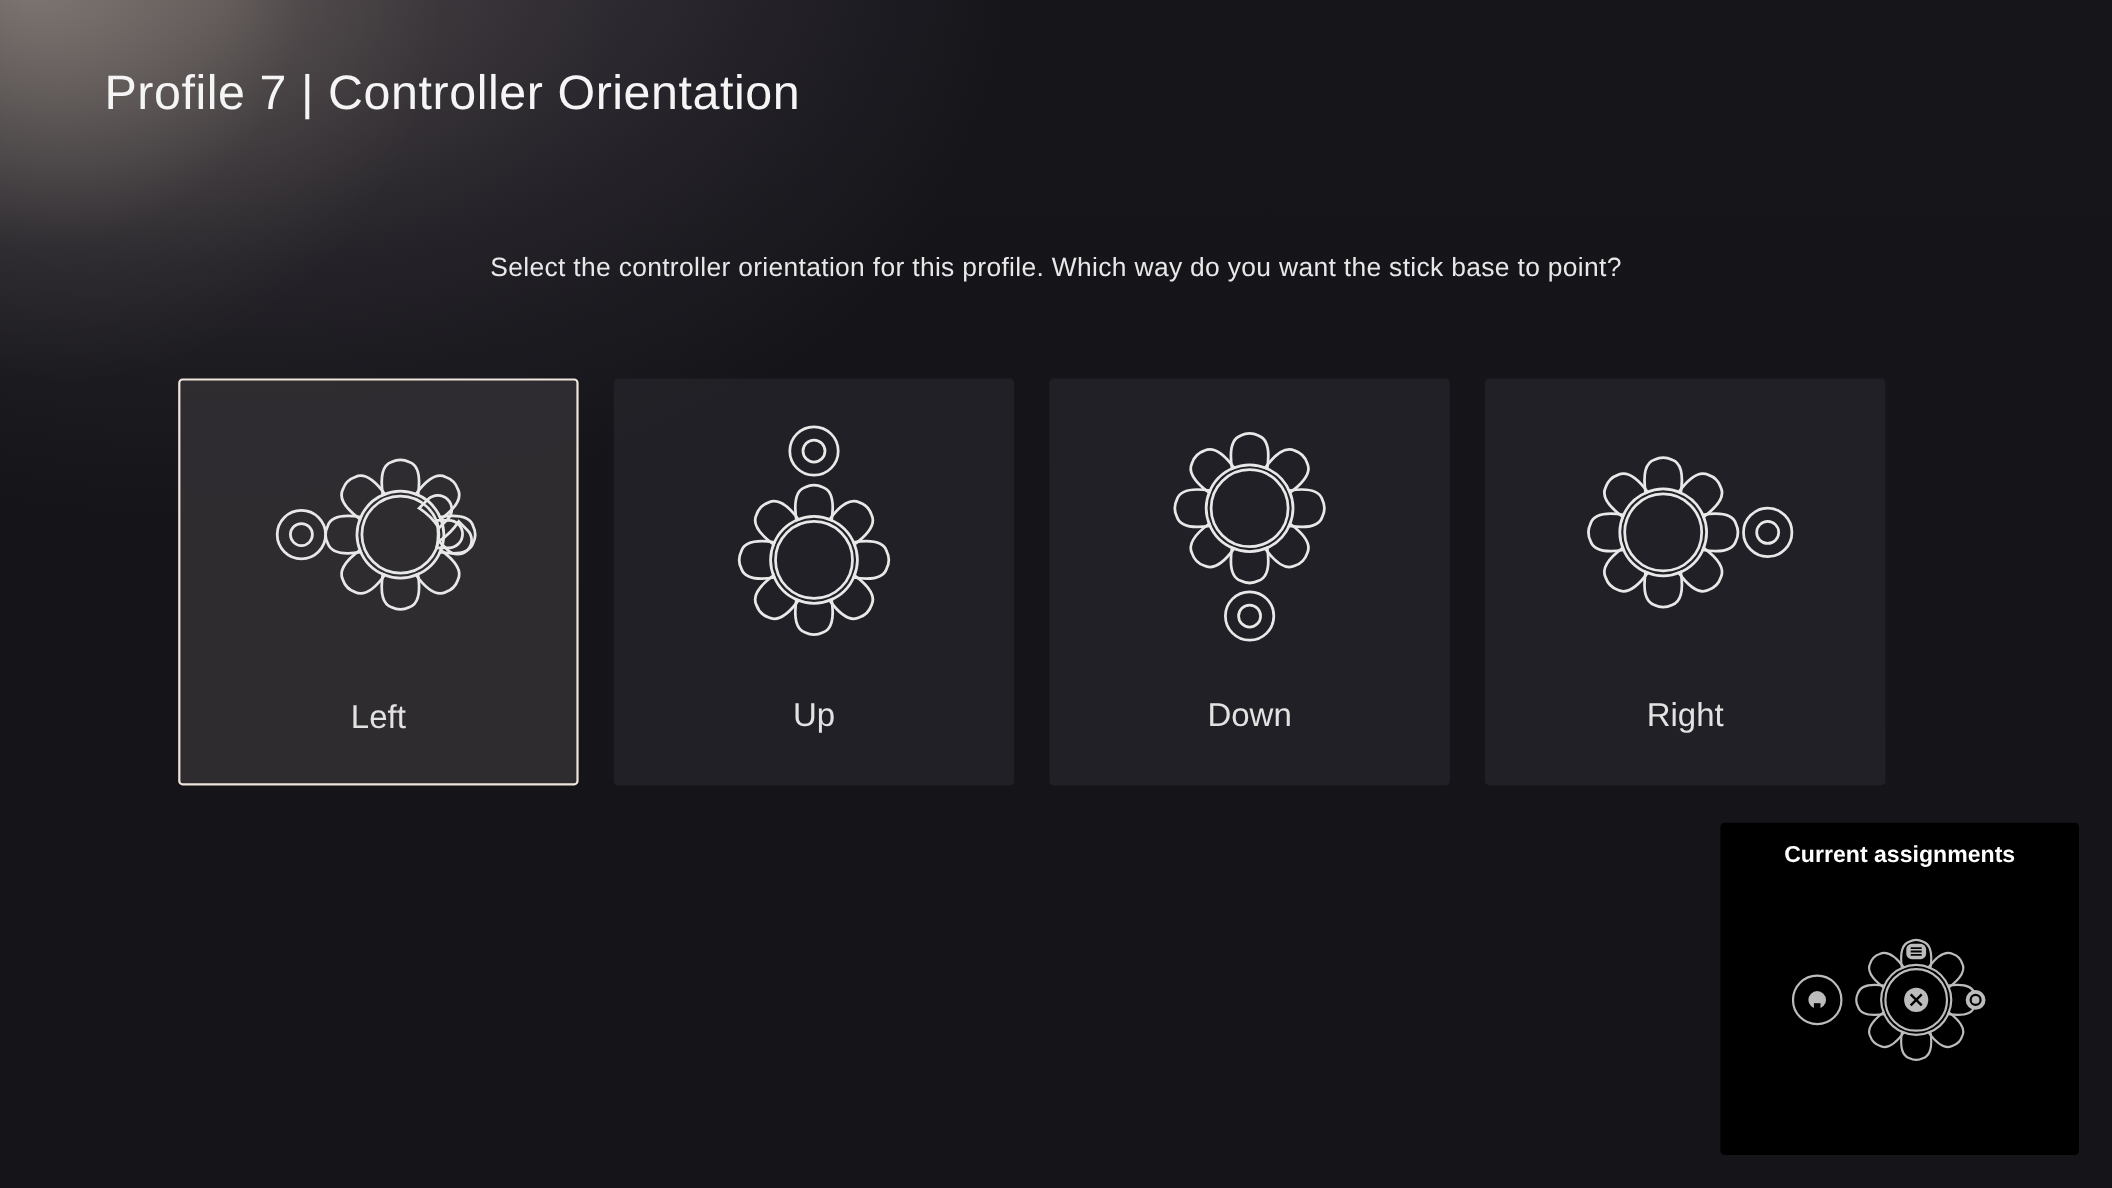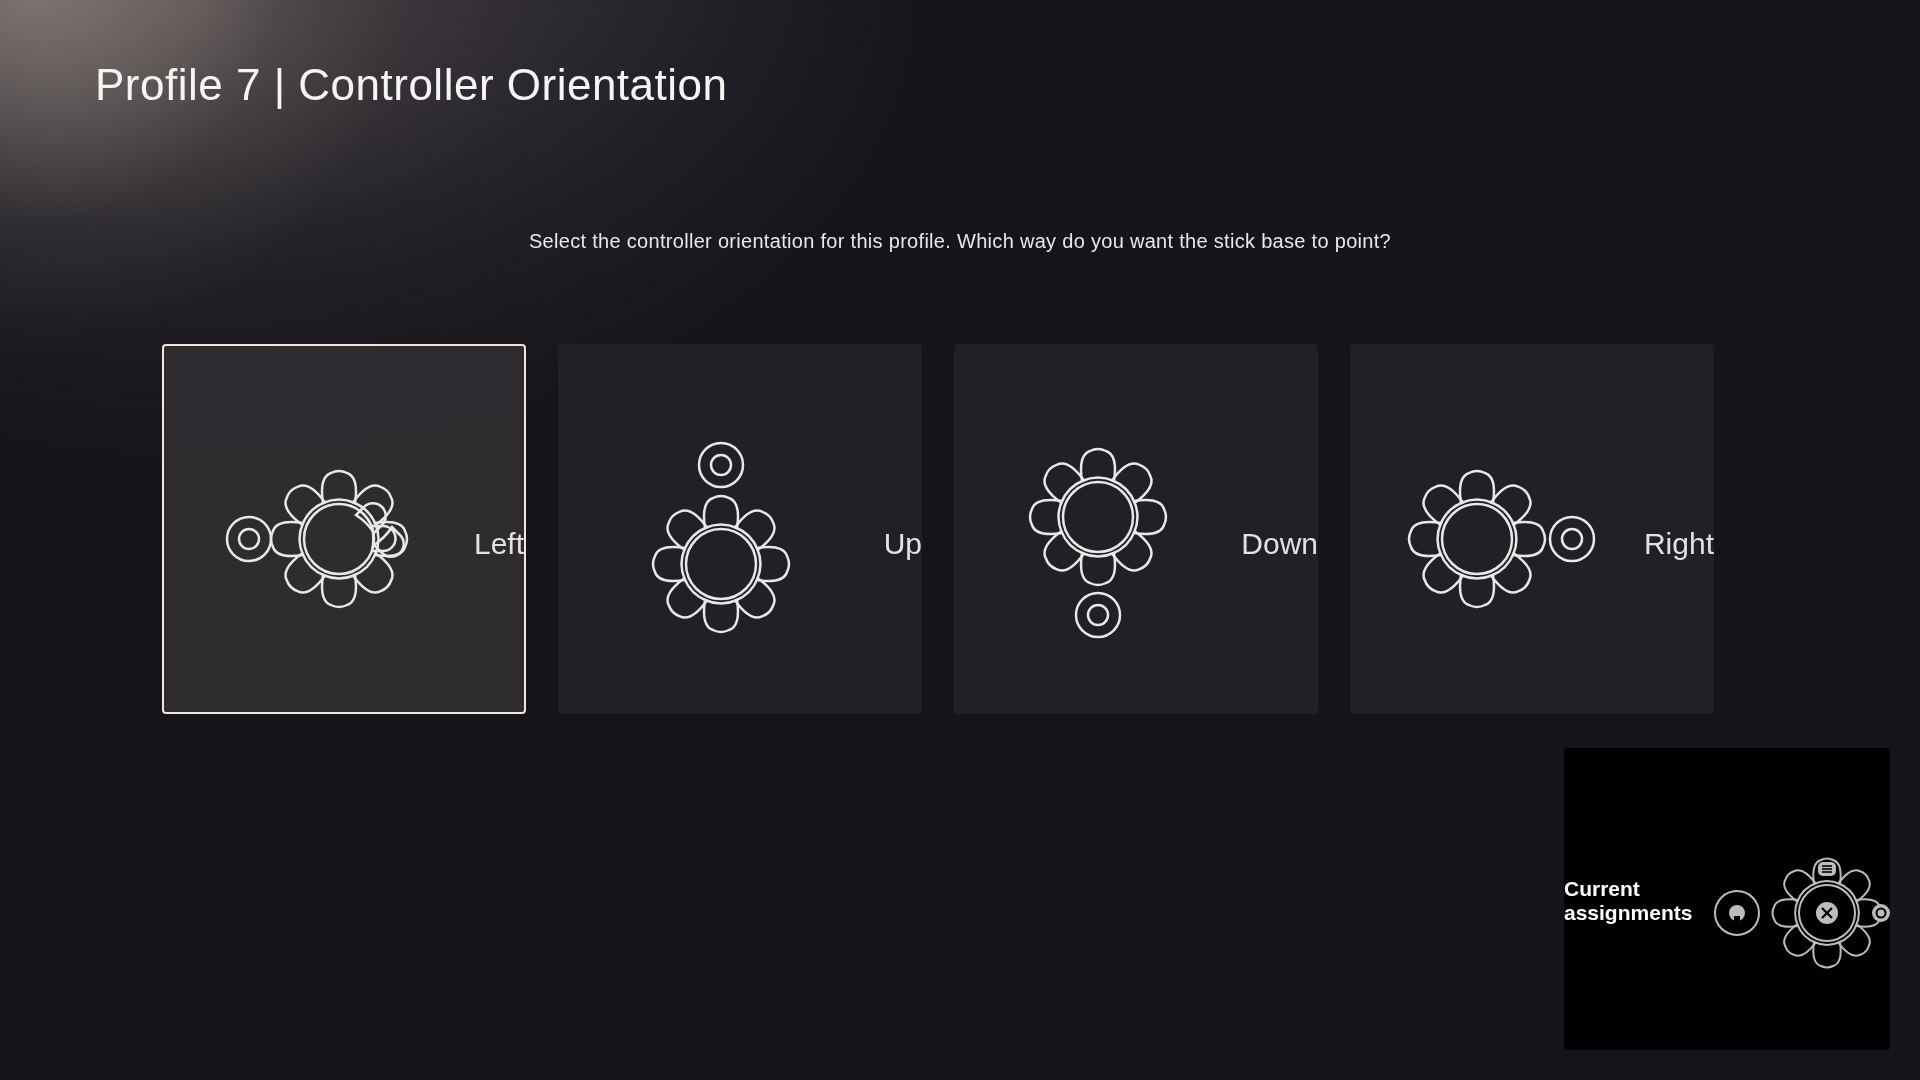--- a/index.html
+++ b/index.html
@@ -31,43 +31,44 @@
     font-weight: 300;
     letter-spacing: 0.5px;
     color: #f5f5f5;
   }
   .instruction {
     position: absolute;
     top: 230px;
     left: 0;
     width: 100%;
     text-align: center;
-    font-size: 20px;
+    font-size: 24px;
     font-weight: 300;
     color: #e8e8e8;
     letter-spacing: 0.3px;
   }
   .card-row {
     position: absolute;
     top: 344px;
     left: 162px;
     display: flex;
     gap: 32px;
   }
   .card {
     width: 364px;
     height: 370px;
     background: rgba(35,35,42,0.82);
     border-radius: 4px;
     display: flex;
-    flex-direction: row;
+    flex-direction: column;
     align-items: center;
     justify-content: flex-start;
     padding-top: 20px;
     position: relative;
+    gap: 20px;
   }
   .card.selected {
     border: 2px solid #efe6dc;
     background: rgba(50,48,52,0.85);
   }
   .card-icon-wrap {
     width: 100%;
     height: 240px;
     display:flex;
     align-items:center;
@@ -81,21 +82,21 @@
   }
   .assignments-panel {
     position: absolute;
     right: 30px;
     bottom: 30px;
     width: 326px;
     height: 302px;
     background: #000;
     border-radius: 4px;
     display:flex;
-    flex-direction:row;
+    flex-direction:column;
     align-items:center;
     padding-top: 18px;
   }
   .assignments-title {
     font-size: 21px;
     font-weight: 600;
     color: #fff;
     margin-bottom: 14px;
   }
   svg { display:block; }

